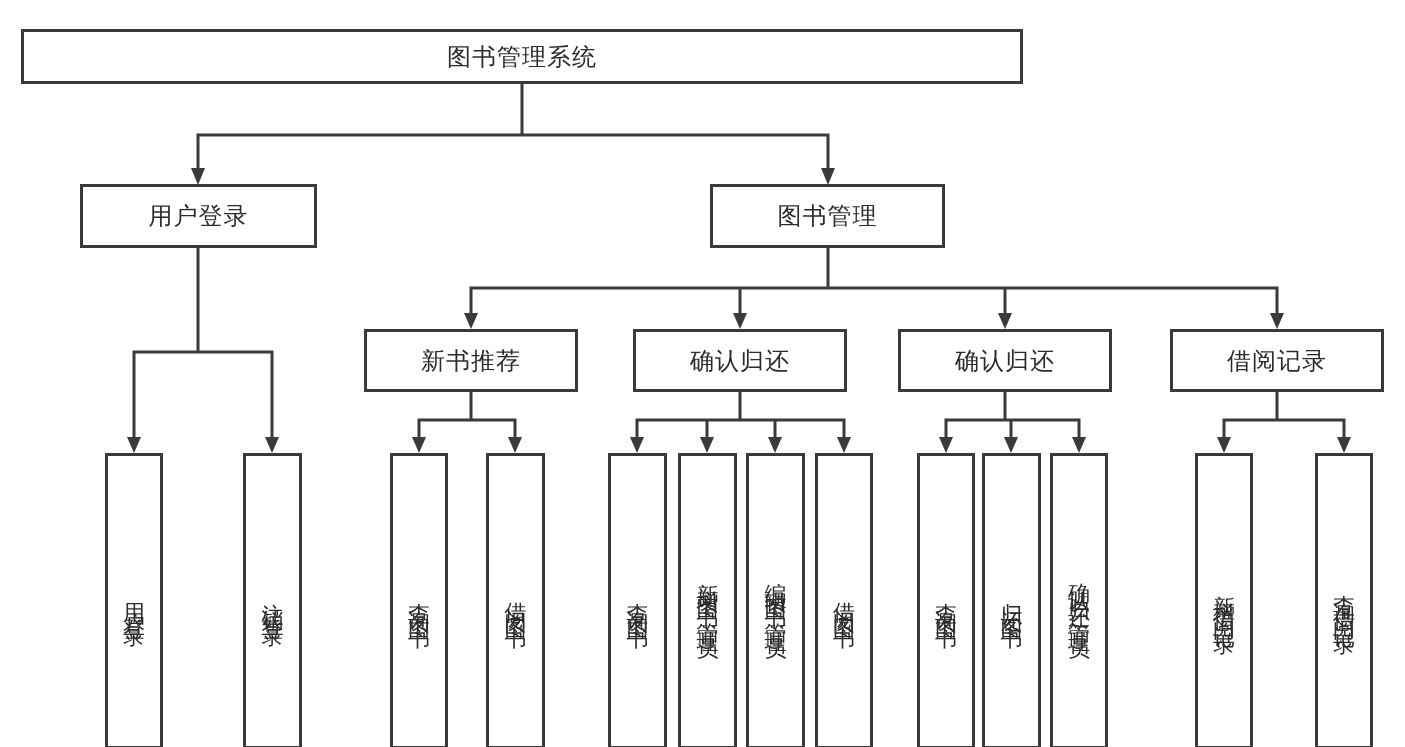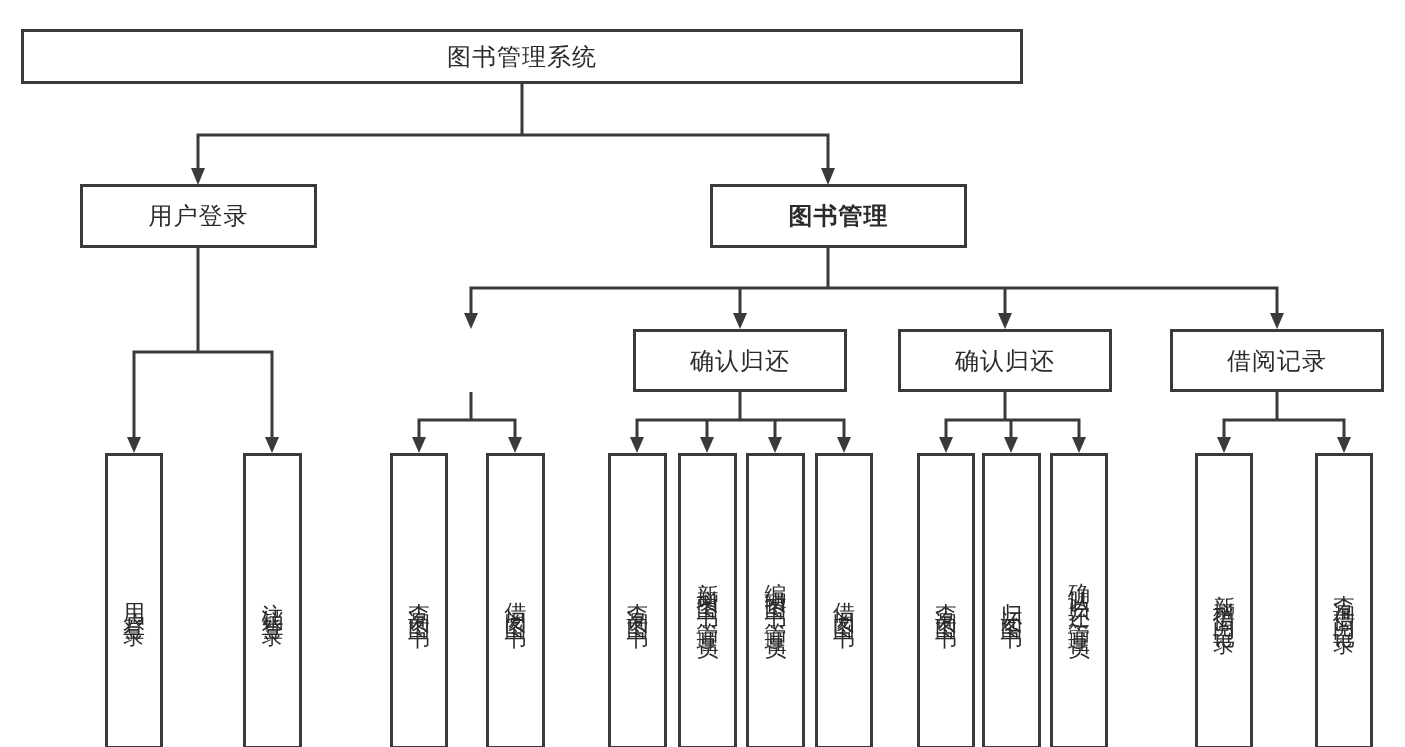--- a/index.html
+++ b/index.html
@@ -92,22 +92,23 @@
     <g>
       <path class="connector" d="M1277 376 V404 M1222.5 404 H1345.5 M1224 404 V422 M1344 404 V422"></path>
       <polygon class="arrowhead" points="1224,437 1217,421 1231,421"></polygon>
       <polygon class="arrowhead" points="1344,437 1337,421 1351,421"></polygon>
     </g>
   </svg>
 
   <div class="box" style="left:21px; top:13px; width:1002px; height:55px;">图书管理系统</div>
 
   <div class="box" style="left:80px; top:168px; width:237px; height:64px;">用户登录</div>
-  <div class="box" style="left:710px; top:168px; width:257px; height:64px;font-weight:bold;">图书管理</div>
+  <div class="box" style="left:710px; top:168px; width:235px; height:64px;">图书管理</div>
 
+  <div class="box" style="left:364px; top:313px; width:214px; height:63px;">新书推荐</div>
   <div class="box" style="left:633px; top:313px; width:214px; height:63px;">确认归还</div>
   <div class="box" style="left:898px; top:313px; width:214px; height:63px;">确认归还</div>
   <div class="box" style="left:1170px; top:313px; width:214px; height:63px;">借阅记录</div>
 
   <div class="box" style="left:105px; top:437px; width:58px; height:296px;">
     <span class="vtext">用户登录</span>
   </div>
   <div class="box" style="left:243px; top:437px; width:59px; height:296px;">
     <span class="vtext">注销登录</span>
   </div>

